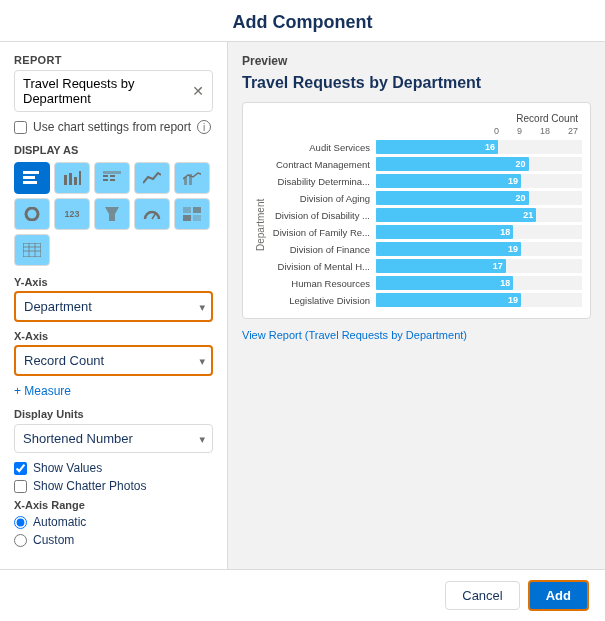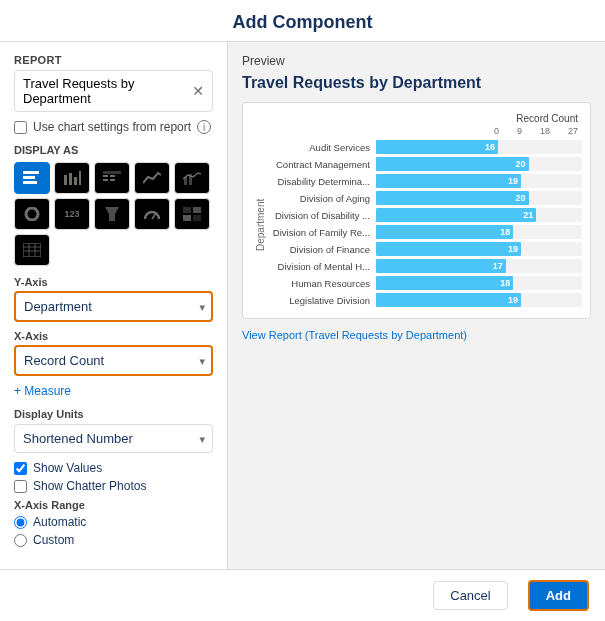--- a/index.html
+++ b/index.html
@@ -98,21 +98,21 @@
       grid-template-columns: repeat(5, 36px);
       gap: 4px;
       margin-bottom: 10px;
     }
 
     .chart-icon-btn {
       width: 36px;
       height: 32px;
       border: 1px solid #dddbda;
       border-radius: 4px;
-      background: #000000;
+      background: #7dd3fc;
       display: flex;
       align-items: center;
       justify-content: center;
       cursor: pointer;
       color: #706e6b;
       font-size: 14px;
     }
 
     .chart-icon-btn.active {
       background: #0070d2;
@@ -217,20 +217,21 @@
       flex: 1;
       background: #f3f2f2;
       padding: 12px 14px;
       overflow-y: auto;
     }
 
     .preview-label {
       font-size: 12px;
       color: #444;
       margin-bottom: 6px;
+      font-weight: bold;
     }
 
     .chart-title {
       font-size: 16px;
       font-weight: 600;
       color: #16325c;
       margin-bottom: 10px;
     }
 
     .chart-area {
@@ -309,21 +310,21 @@
     }
 
     
     .modal-footer {
       display: flex;
       justify-content: flex-end;
       align-items: center;
       padding: 10px 16px;
       border-top: 1px solid #dddbda;
       background: #fff;
-      gap: 20px;
+      gap: 8px;
     }
 
     .btn-cancel {
       background: #fff;
       border: 1px solid #dddbda;
       border-radius: 4px;
       padding: 6px 16px;
       font-size: 13px;
       cursor: pointer;
       color: #16325c;

